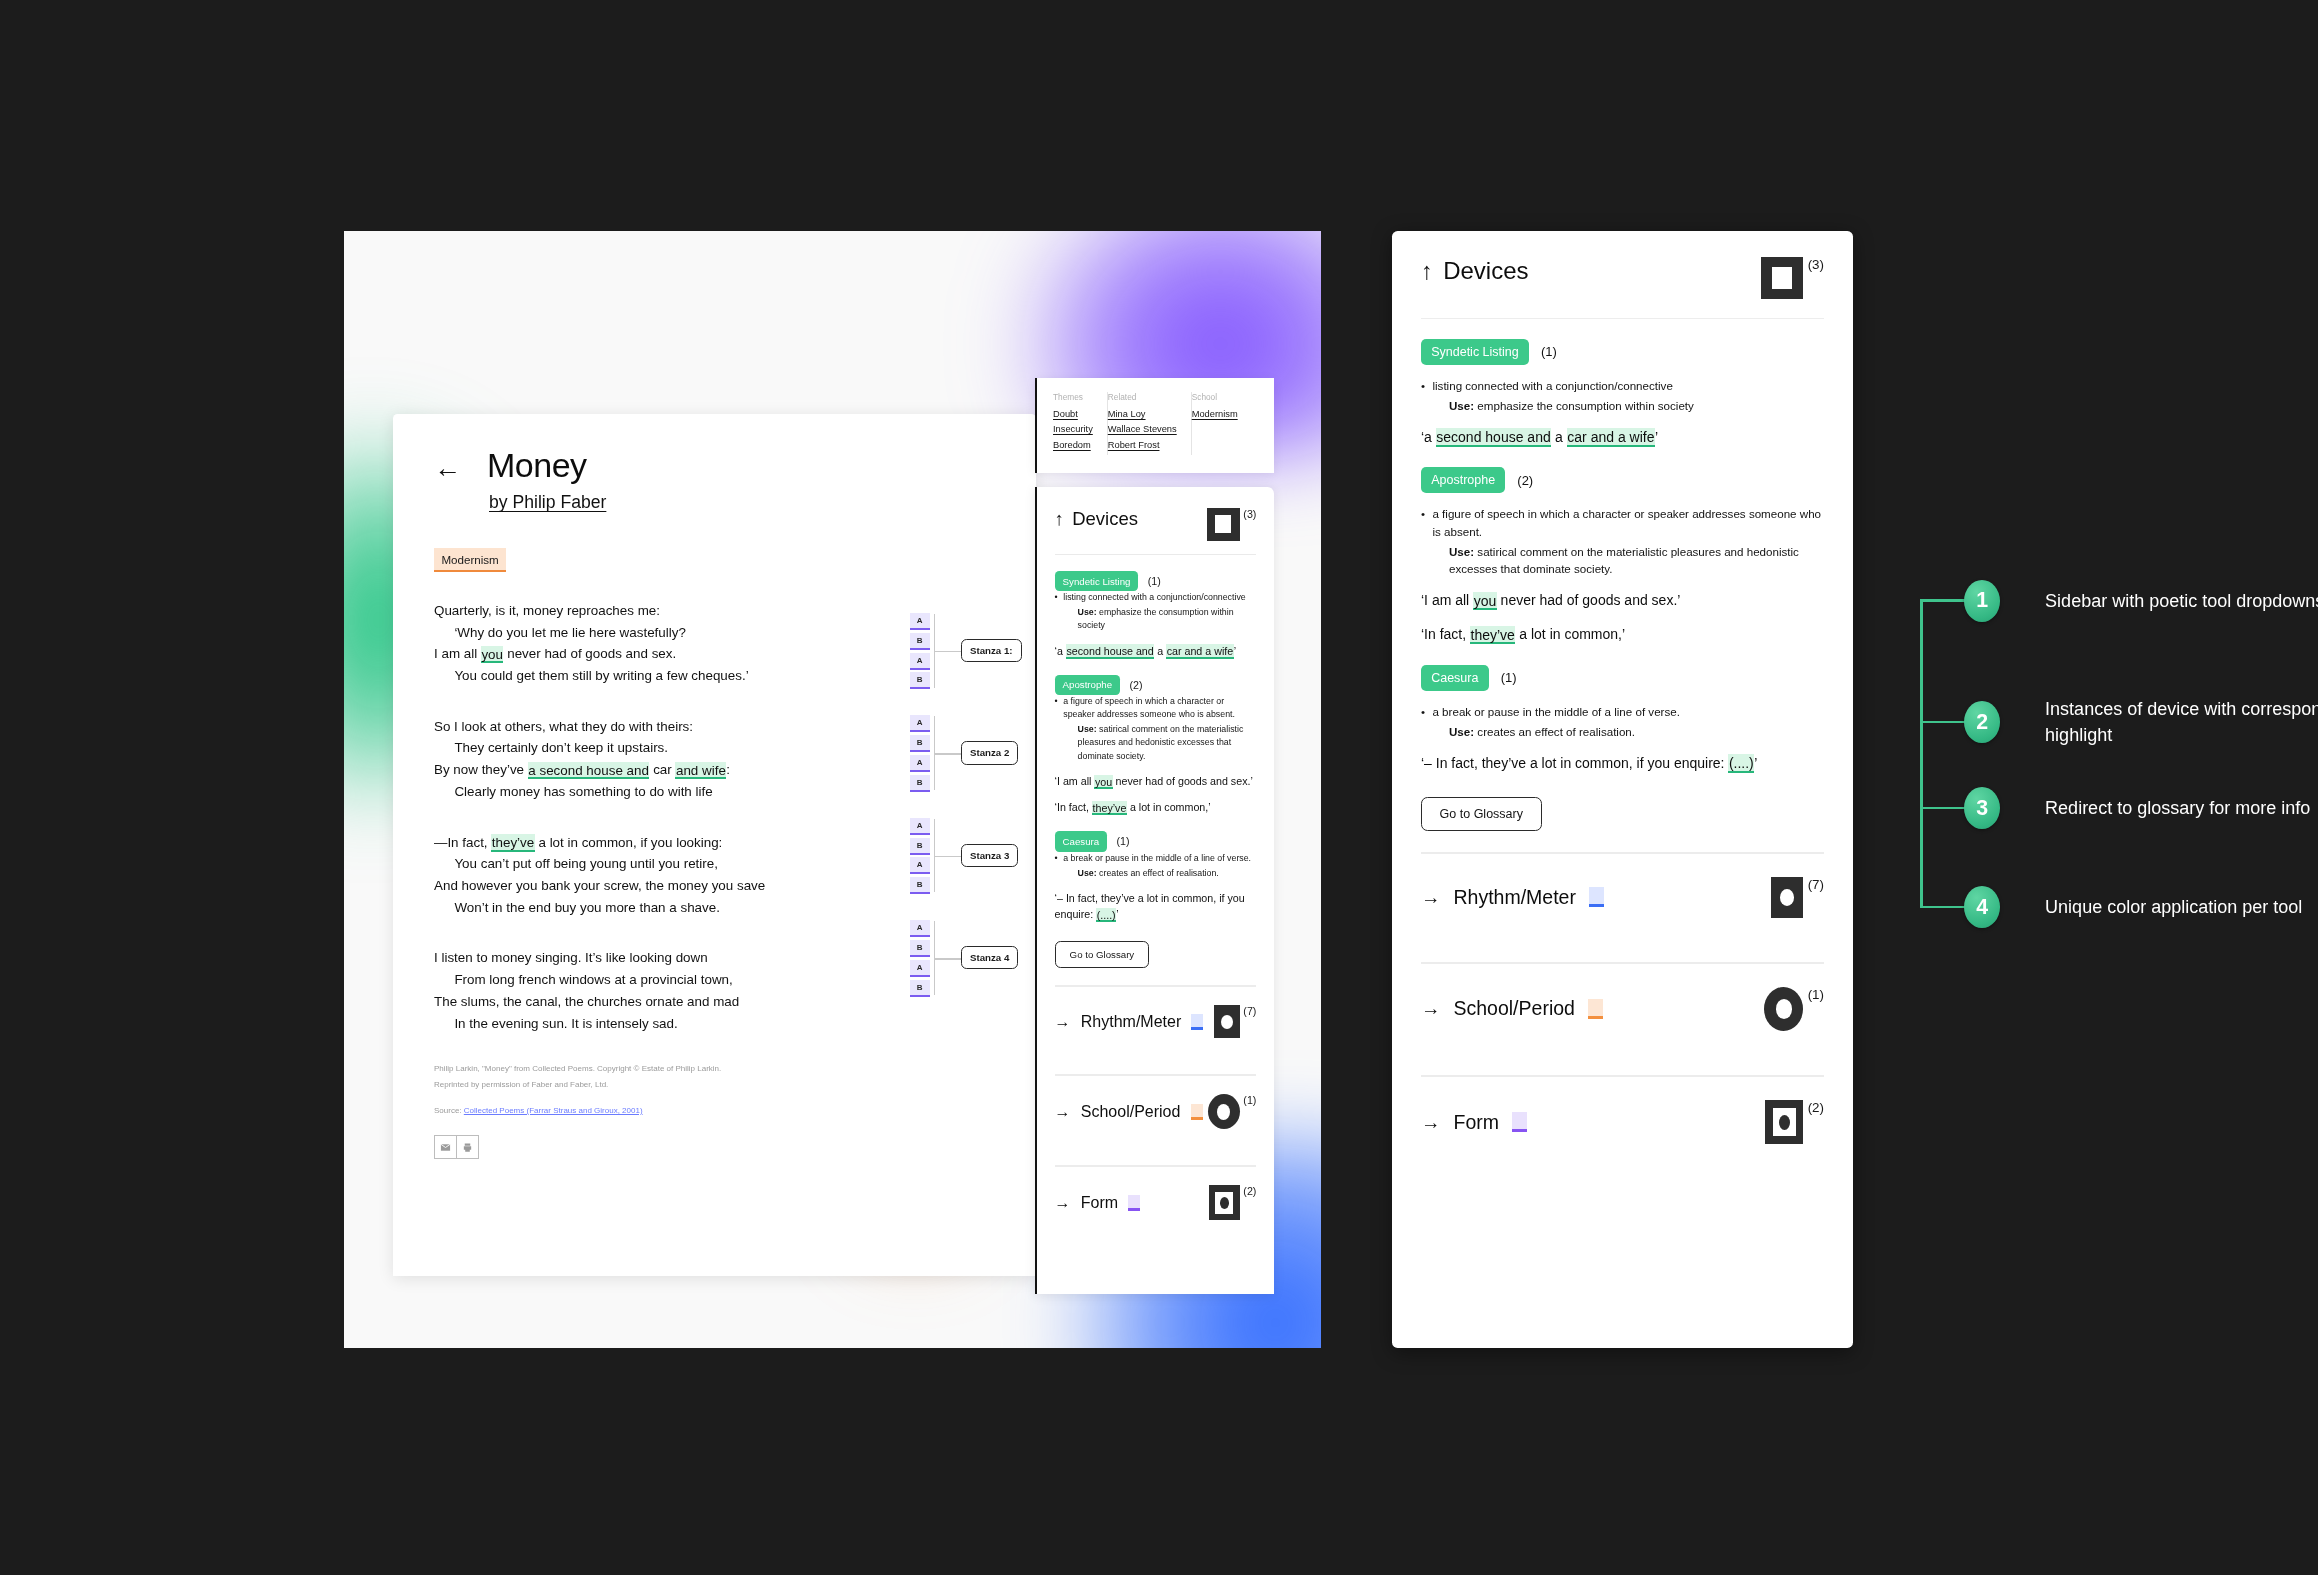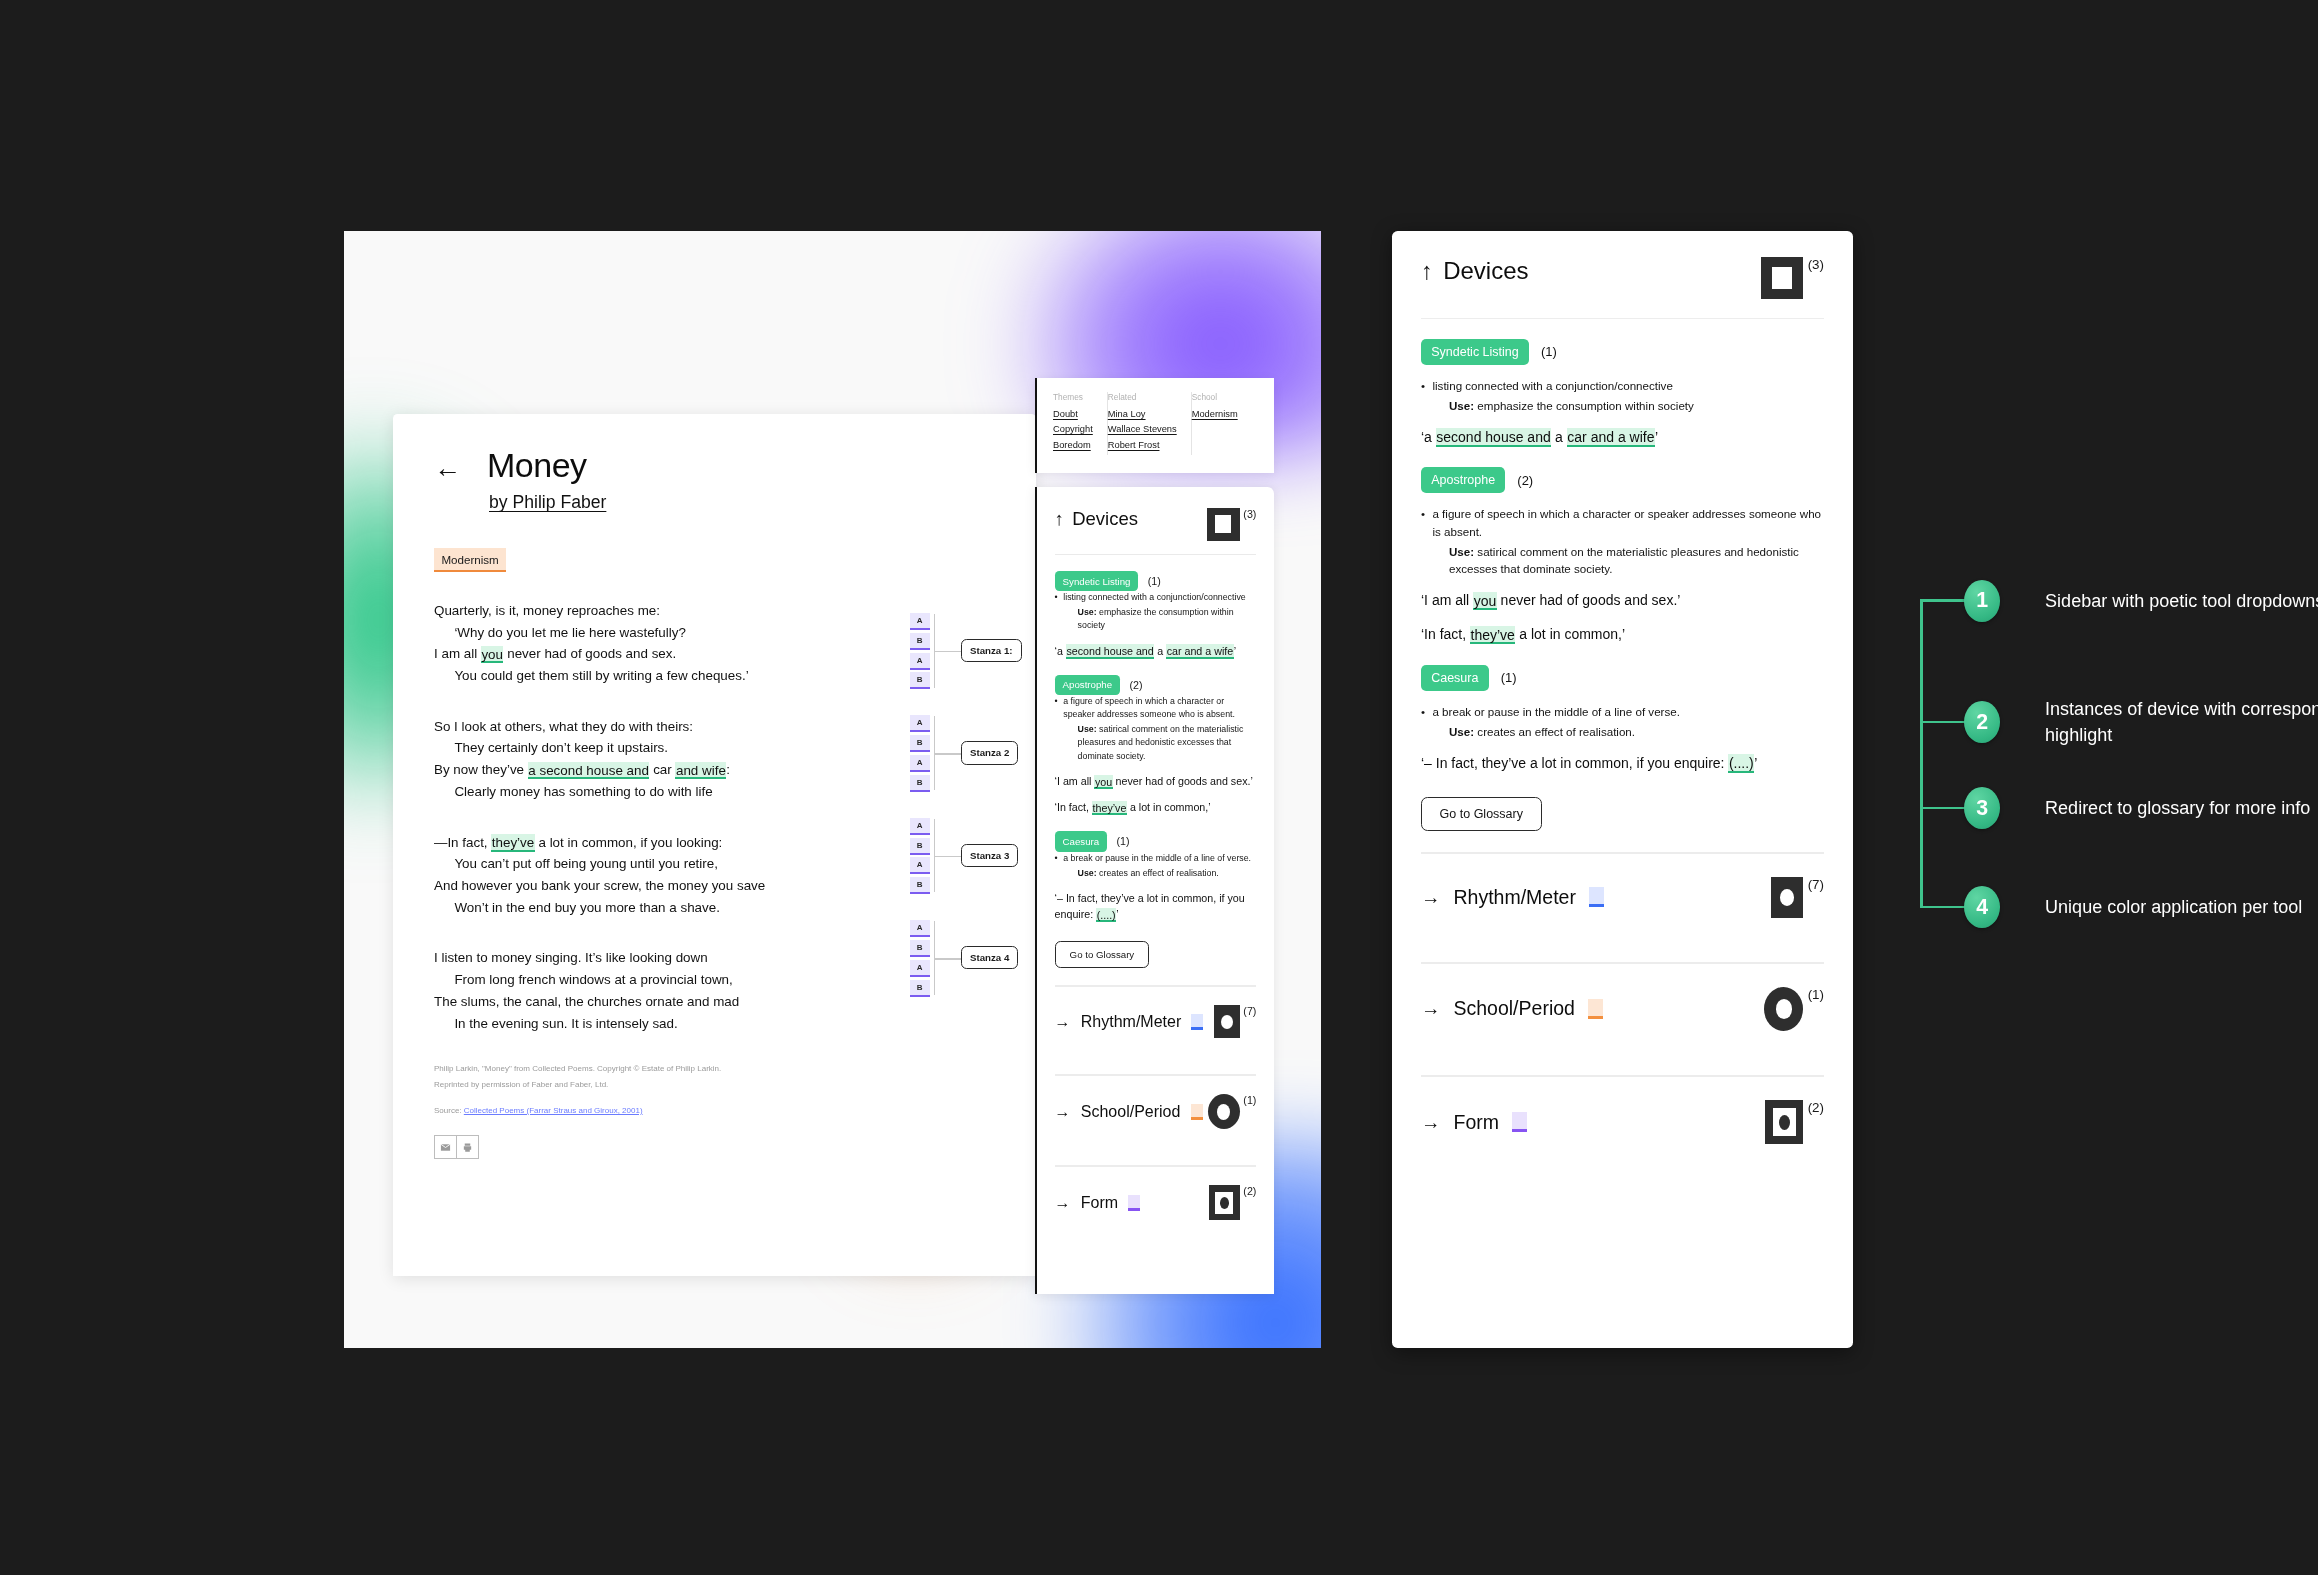--- a/index.html
+++ b/index.html
@@ -340,21 +340,21 @@
           </div>
         </div>
     </div>
 
     <div class="sidebar">
 
       <div class="meta-card" id="meta-card">
           <div class="meta-col">
             <div class="meta-head">Themes</div>
             <a class="meta-link" href="#">Doubt</a>
-            <a class="meta-link" href="#">Copyright</a>
+            <a class="meta-link" href="#">Insecurity</a>
             <a class="meta-link" href="#">Boredom</a>
           </div>
           <div class="meta-col">
             <div class="meta-head">Related</div>
             <a class="meta-link" href="#">Mina Loy</a>
             <a class="meta-link" href="#">Wallace Stevens</a>
             <a class="meta-link" href="#">Robert Frost</a>
           </div>
           <div class="meta-col">
             <div class="meta-head">School</div>

